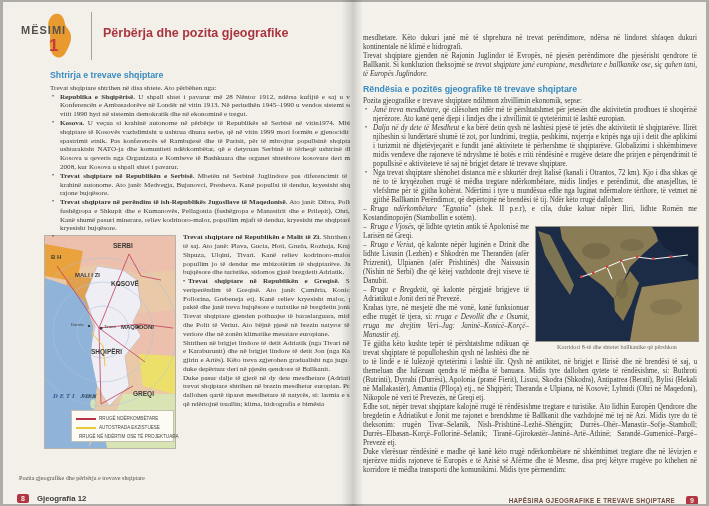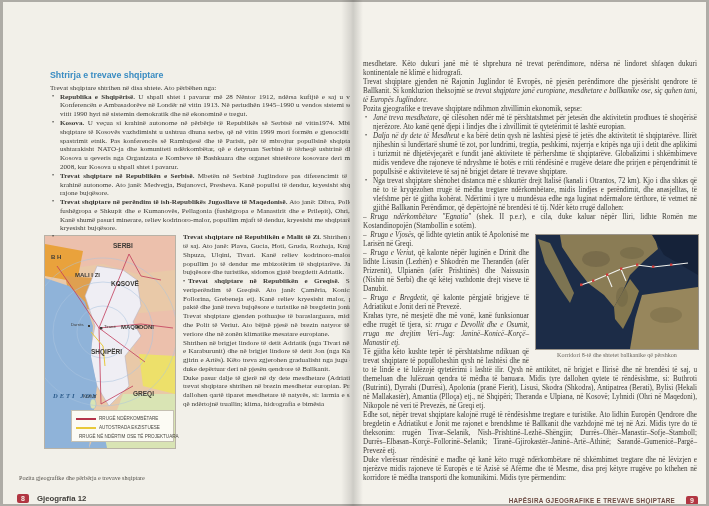--- a/index.html
+++ b/index.html
@@ -16,21 +16,21 @@
   .badge svg{position:absolute;left:18px;top:0;}
   .lesson-label{position:absolute;left:0;top:12px;font-family:"Liberation Sans",sans-serif;
                 font-weight:bold;font-size:11px;letter-spacing:1px;color:#54504b;}
   .lesson-num{position:absolute;left:28px;top:24px;font-family:"Liberation Sans",sans-serif;
               font-weight:bold;font-size:17px;color:#c23a42;}
   .hdr-divider{position:absolute;left:74px;top:2px;width:1px;height:48px;background:#a9a49c;}
   .page-title{position:absolute;left:86px;top:16px;font-family:"Liberation Sans",sans-serif;
               font-weight:bold;font-size:12.5px;color:#a93540;}
   
   .lp-body{position:absolute;top:68px;left:14px;width:333px;font-size:7.1px;line-height:1.24;text-align:justify;margin-left:33px;}
-  .rp-body{position:absolute;top:58px;left:13px;width:334px;font-size:7.2px;line-height:1.25;text-align:justify;}
+  .rp-body{position:absolute;top:32px;left:13px;width:334px;font-size:7.2px;line-height:1.25;text-align:justify;}
   h3.sec{font-family:"Liberation Sans",sans-serif;font-weight:bold;font-size:8.8px;
          color:#3a8cc2;margin:0 0 3px 0;text-align:left;}
   .rp-body h3.sec{margin:5px 0 2px 0;}
   p{margin:0;}
   ul.blts{list-style:none;margin:0;padding:0;}
   ul.blts>li{position:relative;padding-left:10px;margin:0;}
   ul.blts>li.mk::before{content:"•";position:absolute;left:2px;top:0;font-size:6px;}
   ul.blts>li .ib::before{content:"•\2002";font-size:6px;}
   .lead{font-weight:bold;}
   ul.routes{list-style:none;margin:0;padding:0;}
@@ -67,20 +67,31 @@
   .sat-caption{margin-top:2px;text-align:center;font-size:6.1px;color:#6a665e;}
   i.it{font-style:italic;}
 </style>
 </head>
 <body>
 
 <div class="stage">
 
   <div class="page page-left">
 
+    <div class="lp-header">
+      <div class="badge">
+        <svg width="40" height="52" viewBox="0 0 40 52">
+          <path d="M20,2 C27,5 24,12 29,17 C35,24 31,33 27,40 C23,48 15,47 12,39 C9,31 13,24 10,17 C7,9 13,0 20,2 Z" fill="#e89a2f"></path>
+        </svg>
+        <span class="lesson-label">MËSIMI</span>
+        <span class="lesson-num">1</span>
+      </div>
+      <div class="hdr-divider"></div>
+      <div class="page-title">Përbërja dhe pozita gjeografike</div>
+    </div>
 
     <div class="lp-body">
       <h3 class="sec">Shtrirja e trevave shqiptare</h3>
       <p>Trevat shqiptare shtrihen në disa shtete. Ato përbëhen nga:</p>
       <ul class="blts">
         <li class="mk"><span class="lead">Republika e Shqipërisë.</span><span> U shpall shtet i pavarur më 28 Nëntor 1912, ndërsa kufijtë e saj u vendosën në Konferencën e Ambasadorëve në Londër në vitin 1913. Në periudhën 1945–1990 u vendos sistemi socialist. Pas vitit 1990 hyri në sistemin demokratik dhe në ekonominë e tregut.</span></li>
         <li class="mk"><span class="lead">Kosova.</span><span> U veçua si krahinë autonome në përbërje të Republikës së Serbisë në vitin1974. Mbi popullsinë shqiptare të Kosovës vazhdimisht u ushtrua dhuna serbe, që në vitin 1999 mori formën e gjenocidit të egër dhe spastrimit etnik. Pas konferencës së Rambujesë dhe të Parisit, për të mbrojtur popullsinë shqiptare ndërhyri ushtarakisht NATO-ja dhe komuniteti ndërkombëtar, që e detyruan Serbinë të tërheqë ushtrinë dhe policinë. Kosova u qeveris nga Organizata e Kombeve të Bashkuara dhe organet shtetërore kosovare deri më 17 shkurt 2008, kur Kosova u shpall shtet i pavarur.</span></li>
         <li class="mk"><span class="lead">Trevat shqiptare në Republikën e Serbisë.</span><span> Mbetën në Serbinë Juglindore pas diferencimit të Kosovës si krahinë autonome. Ato janë: Medvegja, Bujanovci, Presheva. Kanë popullsi të dendur, kryesisht shqiptare. Janë rajone bujqësore.</span></li>
         <li class="mk"><span class="lead">Trevat shqiptare në perëndim të ish-Republikës Jugosllave të Maqedonisë.</span><span> Ato janë: Dibra, Pollogu, Sharri, fushëgropa e Shkupit dhe e Kumanovës, Pellagonia (fushëgropa e Manastirit dhe e Prilepit), Ohri, Prespa etj. Kanë shumë pasuri minerare, reliev kodrinoro-malor, popullim mjaft të dendur, kryesisht me shqiptarë. Janë treva kryesisht bujqësore.</span></li>
       </ul>
@@ -160,20 +171,21 @@
       <span class="pg-box">8</span>
       <span class="book-title">Gjeografia 12</span>
     </div>
   </div>
 
   <div class="page page-right">
     <div class="rp-body">
       <p>mesdhetare. Këto dukuri janë më të shprehura në trevat perëndimore, ndërsa në lindoret shfaqen dukuri kontinentale në klimë e hidrografi.</p>
       <p><span>Trevat shqiptare gjenden në Rajonin Juglindor të Evropës, në pjesën perëndimore dhe pjesërisht qendrore të Ballkanit. Si konkluzion theksojmë se </span><i class="it">trevat shqiptare janë europiane, mesdhetare e ballkanike ose, siç quhen tani, të Europës Juglindore.</i></p>
 
+      <h3 class="sec">Rëndësia e pozitës gjeografike të trevave shqiptare</h3>
       <p>Pozita gjeografike e trevave shqiptare ndihmon zhvillimin ekonomik, sepse:</p>
 
       <ul class="blts">
         <li class="mk"><i class="it">Janë treva mesdhetare,</i><span> që cilësohen ndër më të përshtatshmet për jetesën dhe aktivitetin prodhues të shoqërisë njerëzore. Ato kanë qenë djepi i lindjes dhe i zhvillimit të qytetërimit të lashtë europian.</span></li>
         <li class="mk"><i class="it">Dalja në dy dete të Mesdheut</i><span> e ka bërë detin qysh në lashtësi pjesë të jetës dhe aktivitetit të shqiptarëve. Ilirët njiheshin si lundërtarë shumë të zot, por lundrimi, tregtia, peshkimi, nxjerrja e kripës nga uji i detit dhe aplikimi i turizmit në dhjetëvjeçarët e fundit janë aktivitete të përhershme të shqiptarëve. Globalizimi i shkëmbimeve midis vendeve dhe rajoneve të ndryshme të botës e rriti rëndësinë e rrugëve detare dhe prirjen e përqendrimit të popullsisë e aktiviteteve të saj në brigjet detare të trevave shqiptare.</span></li>
         <li class="mk"><i class="it"></i><span>Nga trevat shqiptare shënohet distanca më e shkurtër drejt Italisë (kanali i Otrantos, 72 km). Kjo i dha shkas që në to të kryqëzohen rrugë të mëdha tregtare ndërkombëtare, midis lindjes e perëndimit, dhe anasjelltas, të vlefshme për të gjitha kohërat. Ndërtimi i tyre u mundësua edhe nga luginat ndërmalore tërthore, të vetmet në gjithë Ballkanin Perëndimor, që depërtojnë në brendësi të tij. Ndër këto rrugë dallohen:</span></li>
       </ul>
 
       <ul class="routes">
         <li><span class="dash"></span><i class="it">Rruga ndërkombëtare "Egnatia"</i><span> (shek. II p.e.r), e cila, duke kaluar nëpër Iliri, lidhte Romën me Kostandinopojën (Stambollin e sotëm).</span></li>

